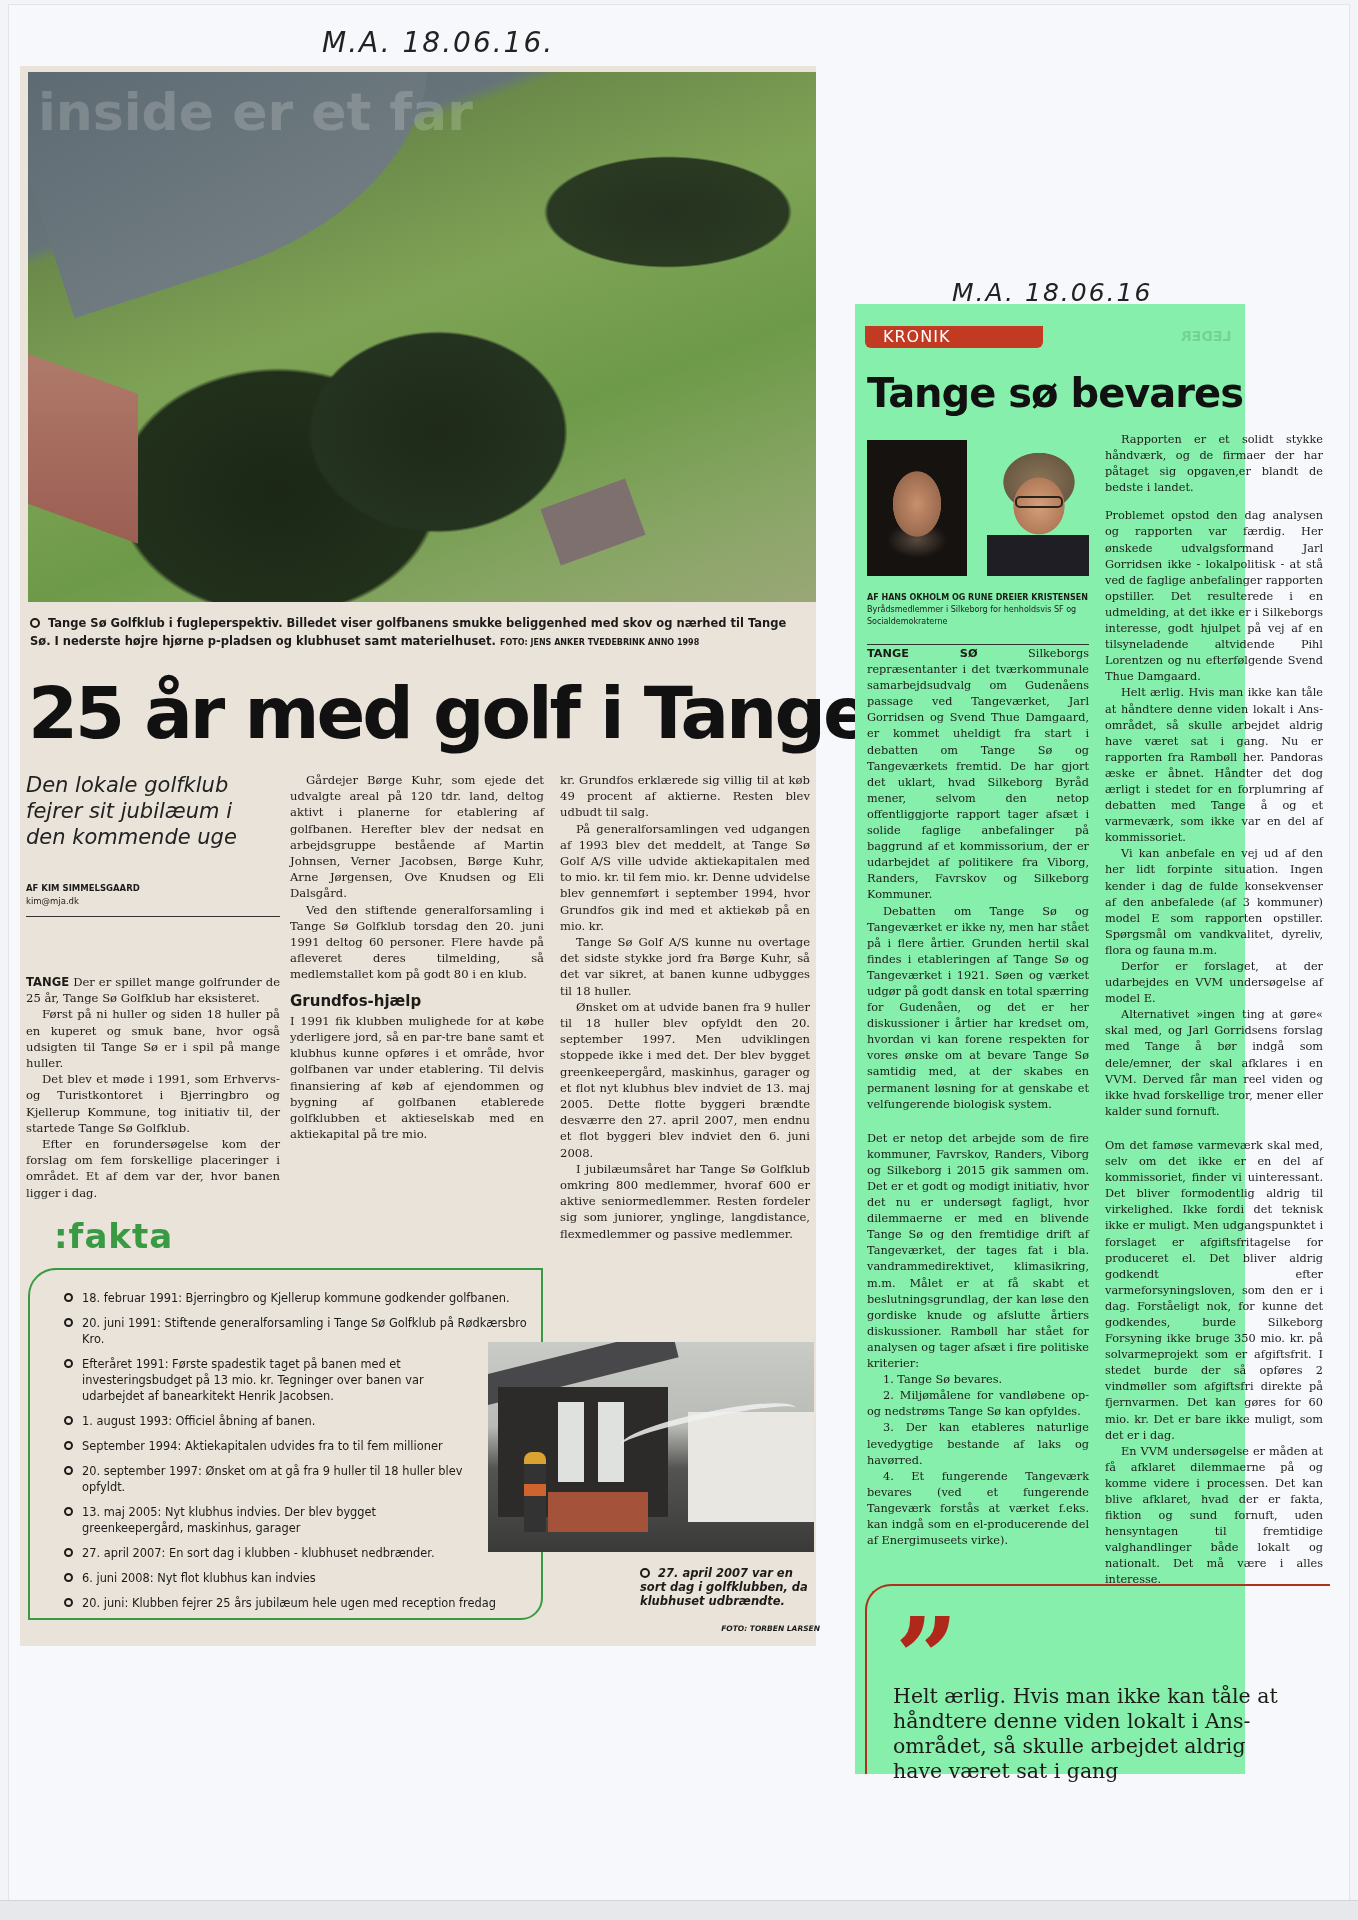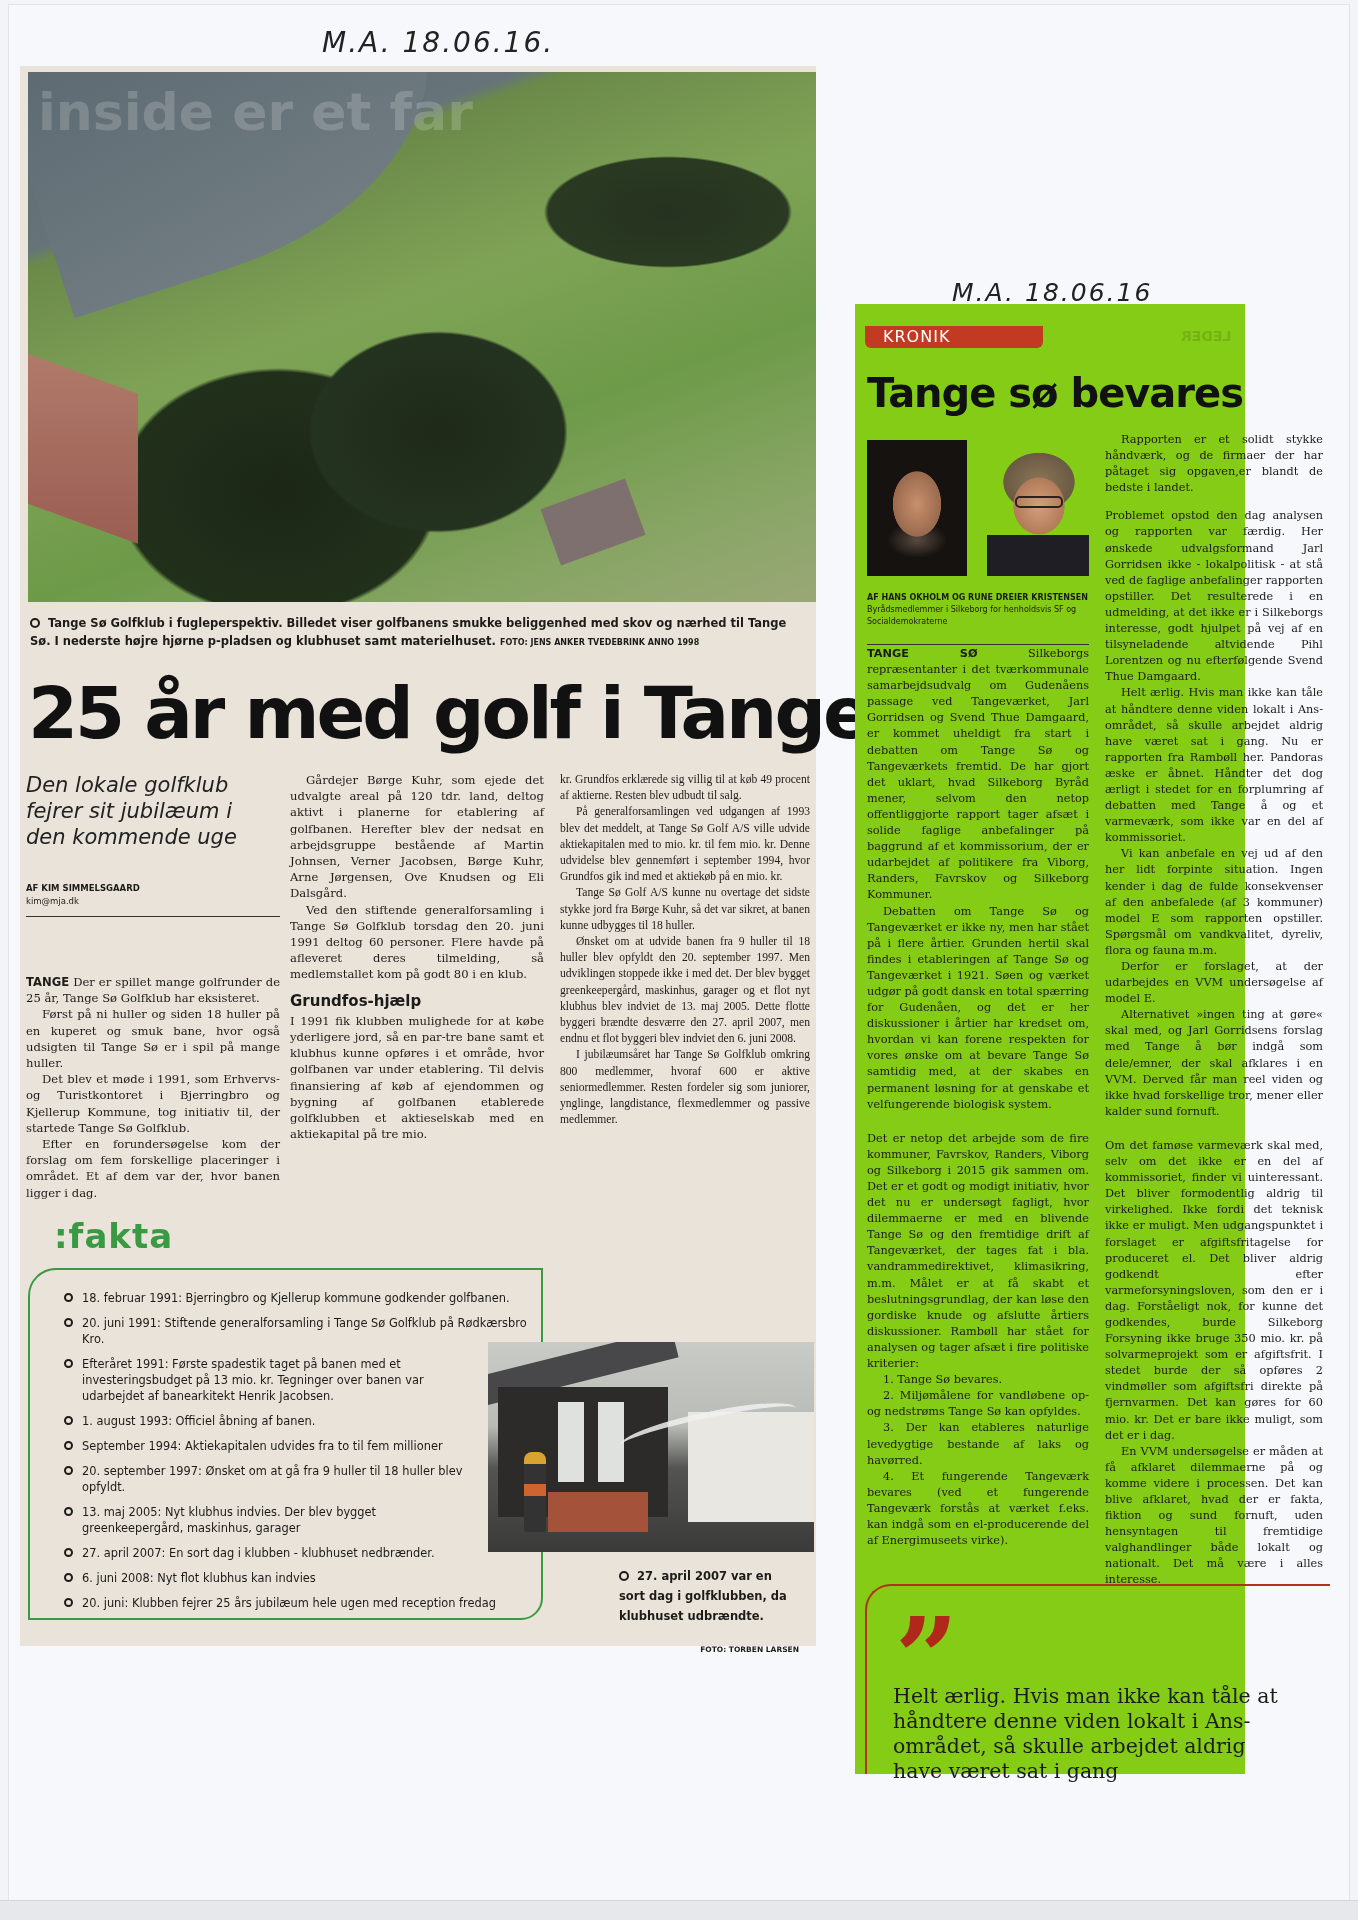--- a/index.html
+++ b/index.html
@@ -49,25 +49,25 @@
 
   .fire-photo { position: absolute; left: 468px; top: 1276px; width: 326px; height: 210px; overflow: hidden;
     background: linear-gradient(180deg, #c9cbc7 0%, #b9bbb6 40%, #545552 60%, #3a3a38 100%); }
   .fire-photo .roof { position: absolute; left: -10px; top: 10px; width: 200px; height: 30px; background: #48484a; transform: rotate(-14deg); }
   .fire-photo .house { position: absolute; left: 10px; top: 45px; width: 170px; height: 130px; background: #2c2b29; }
   .fire-photo .win { position: absolute; top: 60px; width: 26px; height: 80px; background: #dfe1de; }
   .fire-photo .wall { position: absolute; left: 200px; top: 70px; width: 130px; height: 110px; background: #e8e7e2; }
   .fire-photo .spray { position: absolute; left: 130px; top: 70px; width: 180px; height: 30px; border-top: 6px solid rgba(240,240,240,0.85); border-radius: 50%; transform: rotate(-12deg); }
   .fire-photo .brick { position: absolute; left: 60px; top: 150px; width: 100px; height: 40px; background: #a4533a; }
   .fire-photo .fireman { position: absolute; left: 36px; top: 110px; width: 22px; height: 80px; background: linear-gradient(180deg, #d9a332 0 15%, #333 15% 40%, #d0642e 40% 55%, #333 55%); border-radius: 8px 8px 2px 2px; }
-  .fire-caption { position: absolute; left: 599px; top: 1500px; width: 180px; font-family: "DejaVu Sans", sans-serif; font-weight: bold; font-size: 11.5px; line-height: 20px; }
+  .fire-caption { position: absolute; left: 620px; top: 1500px; width: 180px; font-family: "DejaVu Sans", sans-serif; font-weight: bold; font-size: 11.5px; line-height: 14px; font-style: italic; }
   .fire-caption .credit { display: block; text-align: right; font-size: 7.5px; margin-top: 14px; }
 
   
-  .clip-right { position: absolute; left: 855px; top: 304px; width: 390px; height: 1470px; background: #84cc16; }
+  .clip-right { position: absolute; left: 855px; top: 304px; width: 390px; height: 1470px; background: #86efac; }
   .kronik { position: absolute; left: 10px; top: 22px; width: 178px; height: 22px; background: #c23a22; border-radius: 0 0 6px 6px; font-family: "DejaVu Sans", sans-serif; font-size: 16px; color: #fff; padding-left: 18px; line-height: 22px; letter-spacing: 1px; }
   .ghost-leder { position: absolute; right: 14px; top: 24px; font-family: "DejaVu Sans", sans-serif; font-weight: bold; font-size: 14px; color: rgba(0,0,0,0.12); transform: scaleX(-1); }
   .kronik-title { position: absolute; left: 12px; top: 66px; font-family: "DejaVu Sans", sans-serif; font-size: 40px; color: #111; white-space: nowrap; letter-spacing: -1px; }
   .portrait { position: absolute; top: 136px; height: 136px; overflow: hidden; }
   .portrait.p1 { left: 12px; width: 100px; background: radial-gradient(ellipse 34px 46px at 50px 64px, #c88f6c 0%, #9a6a4e 70%, transparent 72%), radial-gradient(ellipse 30px 18px at 50px 100px, #5a4a40 0%, transparent 100%), #151210; }
   .portrait.p2 { left: 132px; width: 102px; background: radial-gradient(ellipse 36px 40px at 52px 66px, #d3a07c 0%, #b27a58 70%, transparent 72%), radial-gradient(ellipse 44px 36px at 52px 42px, #8a7558 0%, #6b5a44 80%, transparent 82%), linear-gradient(180deg, transparent 0 70%, #1e1e24 70%); }
   .portrait.p2 .glasses { position: absolute; left: 28px; top: 56px; width: 48px; height: 12px; border: 2.5px solid #2a221c; border-radius: 5px; }
   .kr-byline { position: absolute; left: 12px; top: 288px; width: 222px; font-family: "DejaVu Sans", sans-serif; font-size: 8px; line-height: 12px; border-bottom: 1px solid #333; padding-bottom: 16px; }
   .kr-byline .name { font-weight: bold; }
 
@@ -112,21 +112,21 @@
     <p>Efter en forundersøgelse kom der forslag om fem forskellige placeringer i området. Et af dem var der, hvor banen ligger i dag.</p>
   </div>
 
   <div class="col" style="left:270px; top:706px; width:254px;">
     <p>Gårdejer Børge Kuhr, som ejede det udvalgte areal på 120 tdr. land, deltog aktivt i planerne for etablering af golfbanen. Herefter blev der nedsat en arbejdsgruppe bestående af Martin Johnsen, Verner Jacobsen, Børge Kuhr, Arne Jørgensen, Ove Knudsen og Eli Dalsgård.</p>
     <p>Ved den stiftende generalforsamling i Tange Sø Golfklub torsdag den 20. juni 1991 deltog 60 personer. Flere havde på afleveret deres tilmelding, så medlemstallet kom på godt 80 i en klub.</p>
     <h3>Grundfos-hjælp</h3>
     <p class="first">I 1991 fik klubben mulighede for at købe yderligere jord, så en par-tre bane samt et klubhus kunne opføres i et område, hvor golfbanen var under etablering. Til delvis finansiering af køb af ejendommen og bygning af golfbanen etablerede golfklubben et aktieselskab med en aktiekapital på tre mio.</p>
   </div>
 
-  <div class="col" style="left:540px; top:706px; width:250px;font-family:Liberation Serif, serif;">
+  <div class="col" style="left:540px; top:706px; width:250px;">
     <p class="first">kr. Grundfos erklærede sig villig til at køb 49 procent af aktierne. Resten blev udbudt til salg.</p>
     <p>På generalforsamlingen ved udgangen af 1993 blev det meddelt, at Tange Sø Golf A/S ville udvide aktiekapitalen med to mio. kr. til fem mio. kr. Denne udvidelse blev gennemført i september 1994, hvor Grundfos gik ind med et aktiekøb på en mio. kr.</p>
     <p>Tange Sø Golf A/S kunne nu overtage det sidste stykke jord fra Børge Kuhr, så det var sikret, at banen kunne udbygges til 18 huller.</p>
     <p>Ønsket om at udvide banen fra 9 huller til 18 huller blev opfyldt den 20. september 1997. Men udviklingen stoppede ikke i med det. Der blev bygget greenkeepergård, maskinhus, garager og et flot nyt klubhus blev indviet de 13. maj 2005. Dette flotte byggeri brændte desværre den 27. april 2007, men endnu et flot byggeri blev indviet den 6. juni 2008.</p>
     <p>I jubilæumsåret har Tange Sø Golfklub omkring 800 medlemmer, hvoraf 600 er aktive seniormedlemmer. Resten fordeler sig som juniorer, ynglinge, langdistance, flexmedlemmer og passive medlemmer.</p>
   </div>
 
   <div class="fakta-title">:fakta</div>
   <div class="fakta-box"></div>
   <ul class="fakta-list">

